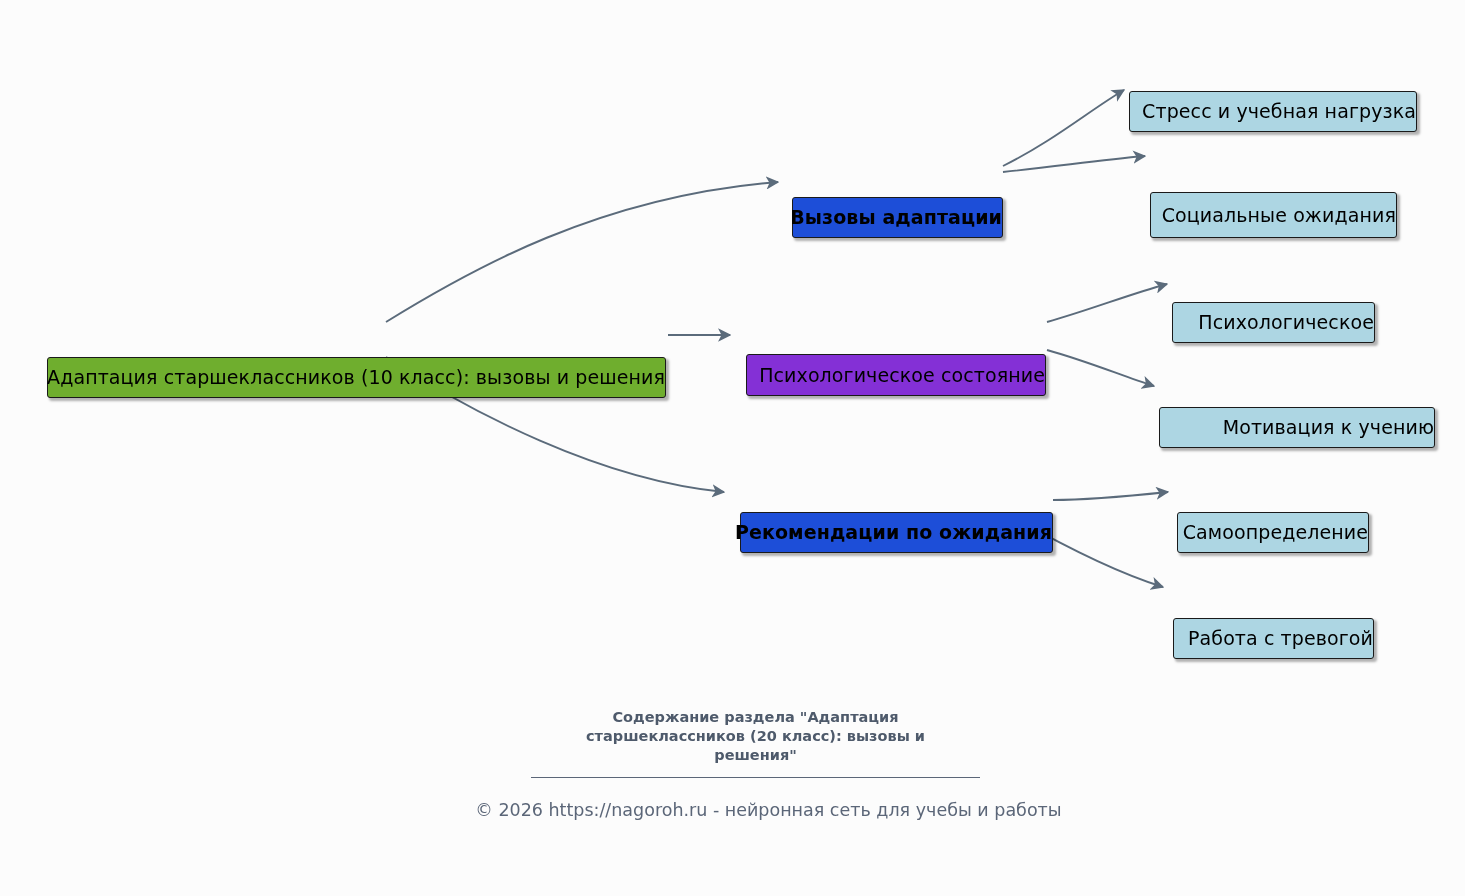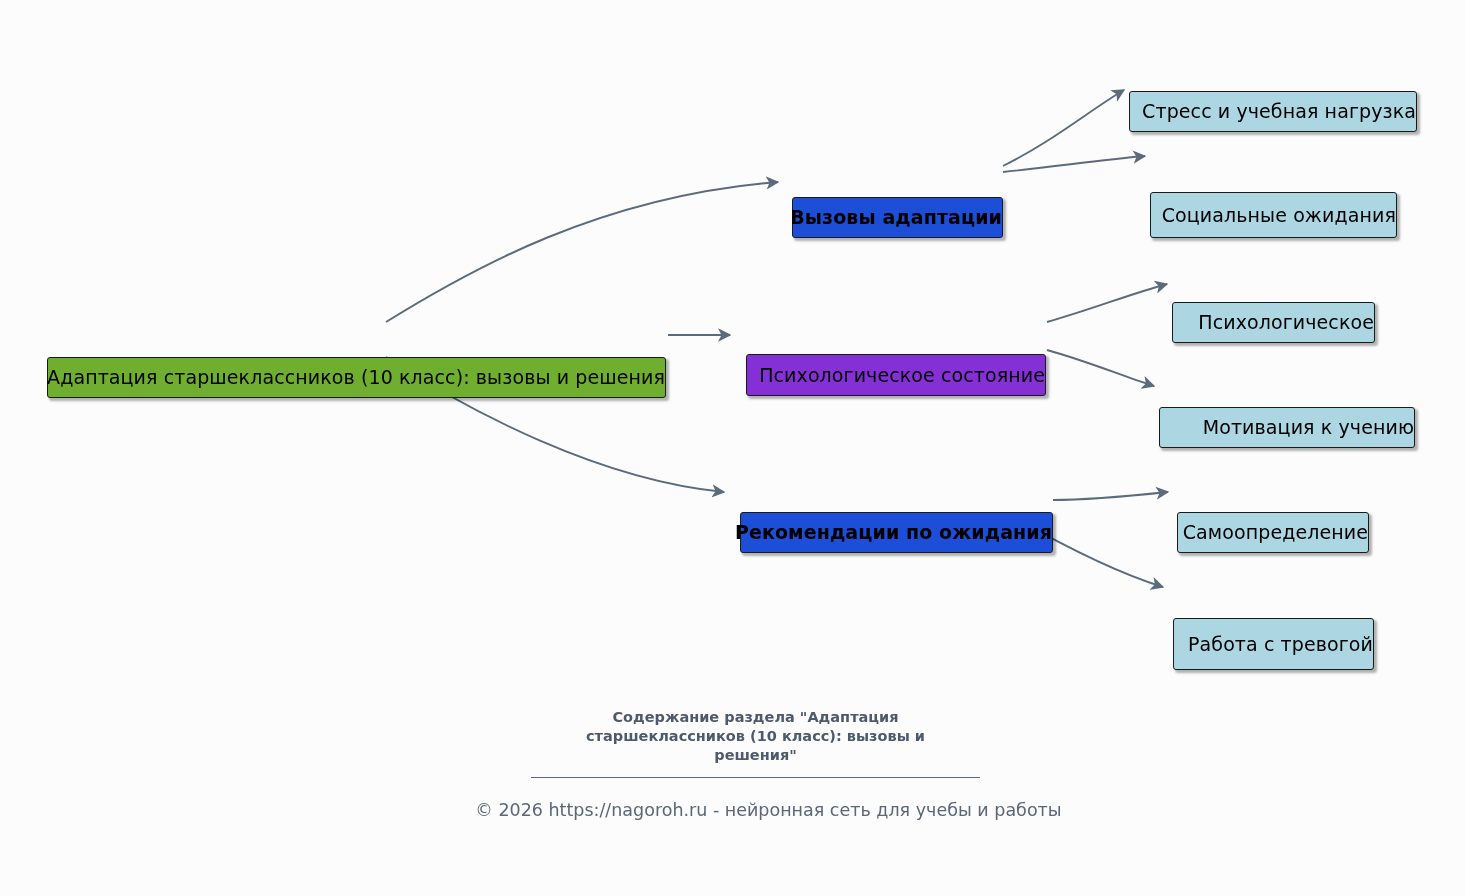--- a/index.html
+++ b/index.html
@@ -128,34 +128,34 @@
   <div class="node node-leaf" style="left:1129px; top:51px; width:288px; height:41px;">
     <span>Стресс и учебная нагрузка</span>
   </div>
   <div class="node node-leaf" style="left:1150px; top:152px; width:247px; height:46px;">
     <span>Социальные ожидания</span>
   </div>
 
   <div class="node node-leaf" style="left:1172px; top:262px; width:203px; height:41px;">
     <span>Психологическое</span>
   </div>
-  <div class="node node-leaf" style="left:1159px; top:367px; width:256px; height:41px;">
+  <div class="node node-leaf" style="left:1159px; top:367px; width:276px; height:41px;">
     <span>Мотивация к учению</span>
   </div>
 
   <div class="node node-leaf" style="left:1177px; top:472px; width:192px; height:41px;">
     <span>Самоопределение</span>
   </div>
-  <div class="node node-leaf" style="left:1173px; top:578px; width:201px; height:52px;padding-left:35px;">
+  <div class="node node-leaf" style="left:1173px; top:578px; width:201px; height:41px;padding-left:35px;">
     <span>Работа с тревогой</span>
   </div>
 
   <div class="caption" style="left:483px; top:708px; width:545px;">
     <div>Содержание раздела "Адаптация</div>
-    <div>старшеклассников (10 класс): вызовы и</div>
+    <div>старшеклассников (20 класс): вызовы и</div>
     <div>решения"</div>
   </div>
 
   <div class="rule" style="left:531px; top:777px; width:449px;"></div>
 
   <div class="footer" style="left:0px; top:800px; width:1465px;padding-left:36px;">
     <span>© 2026 https://nagoroh.ru - нейронная сеть для учебы и работы</span>
   </div>
 
 </div>

